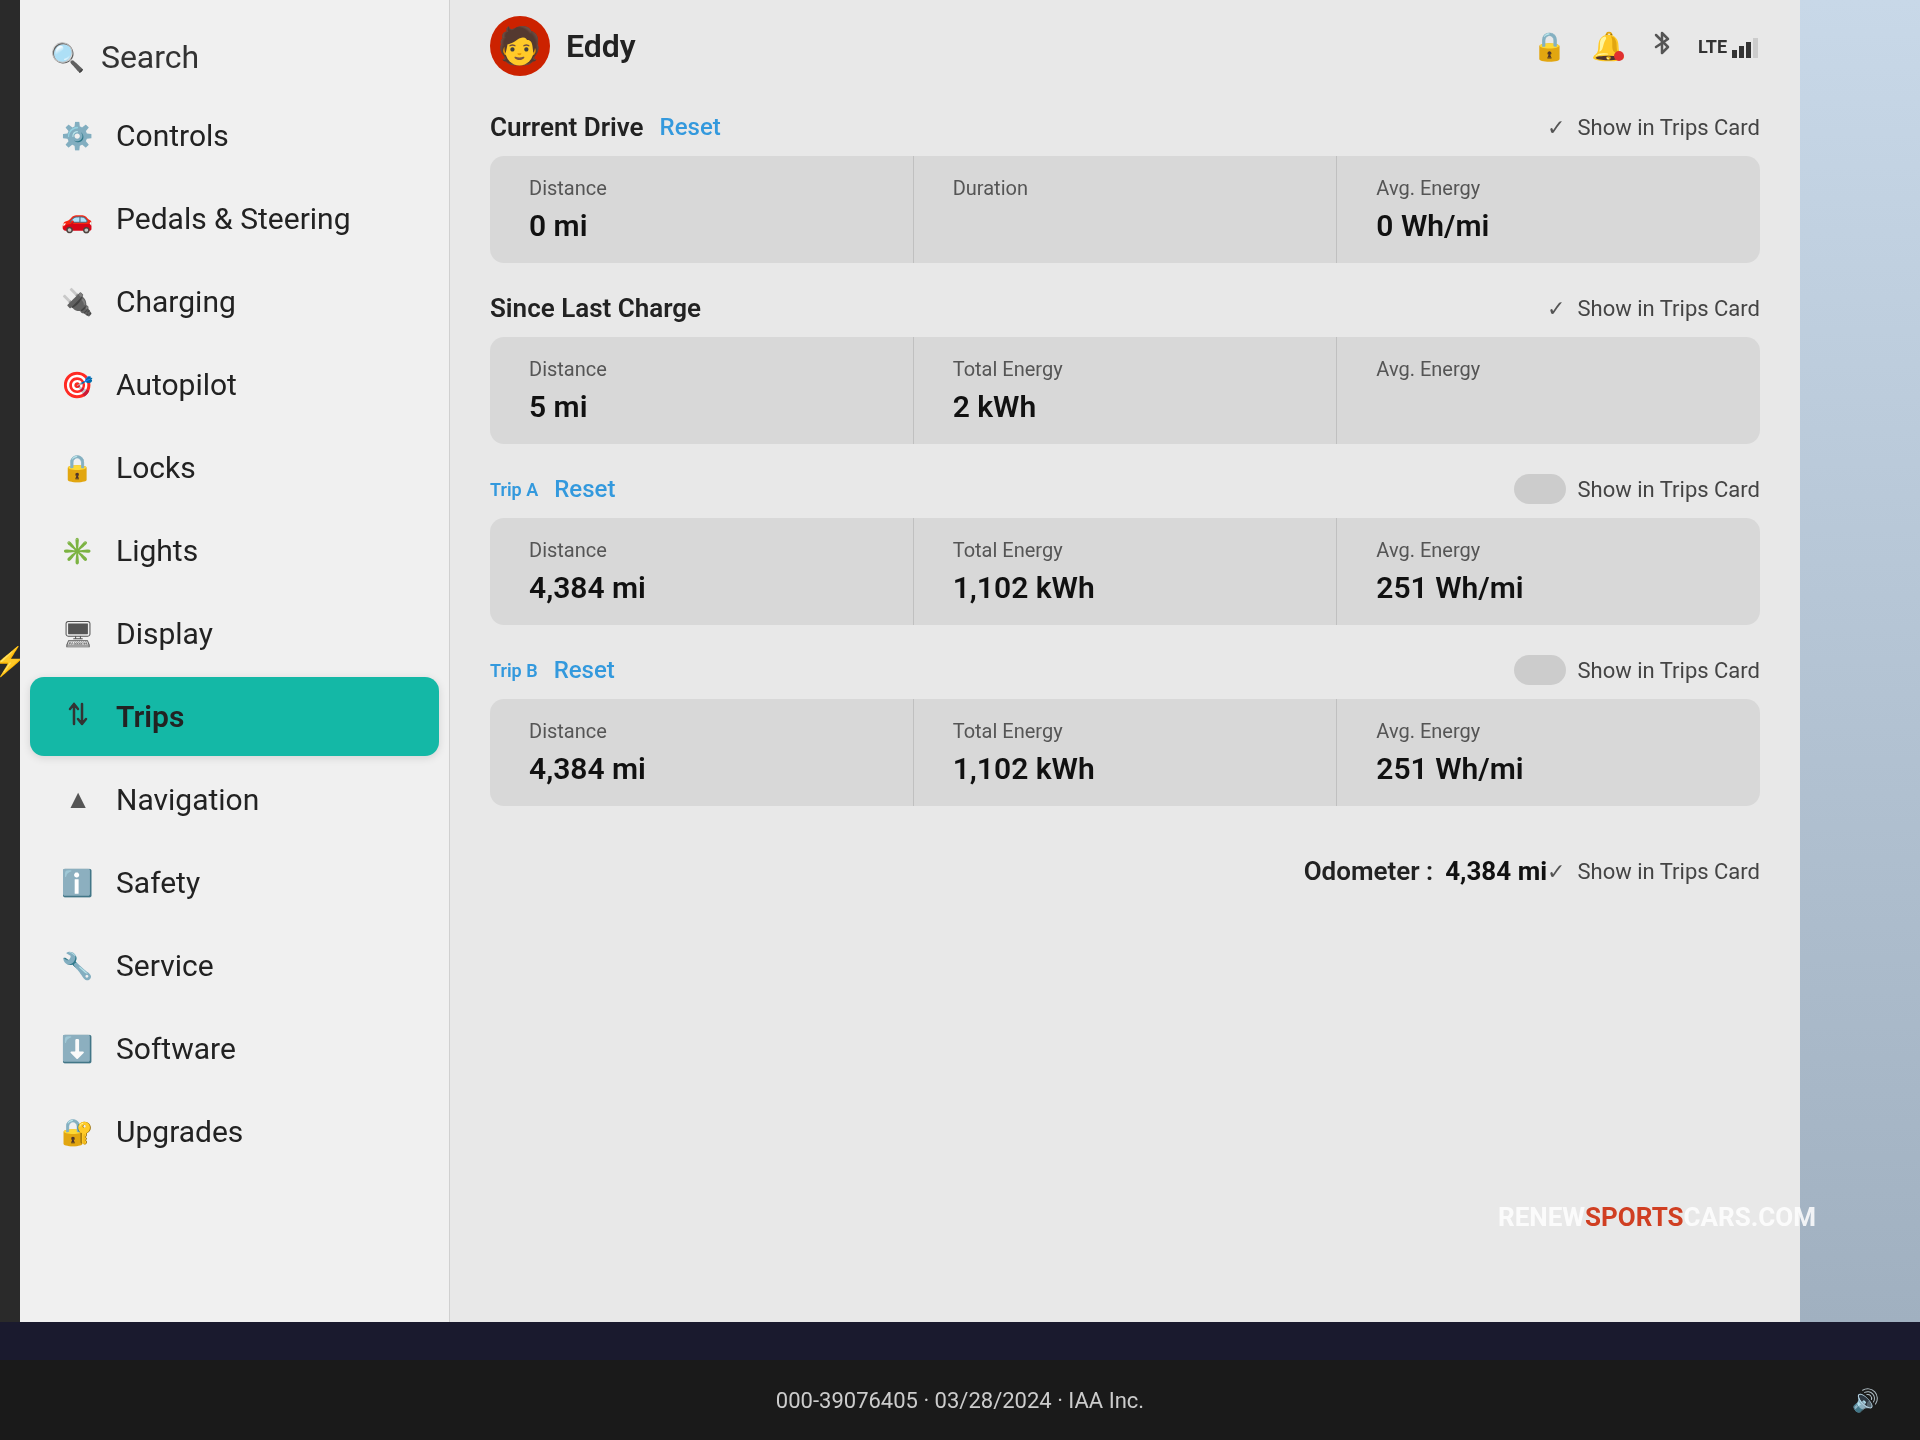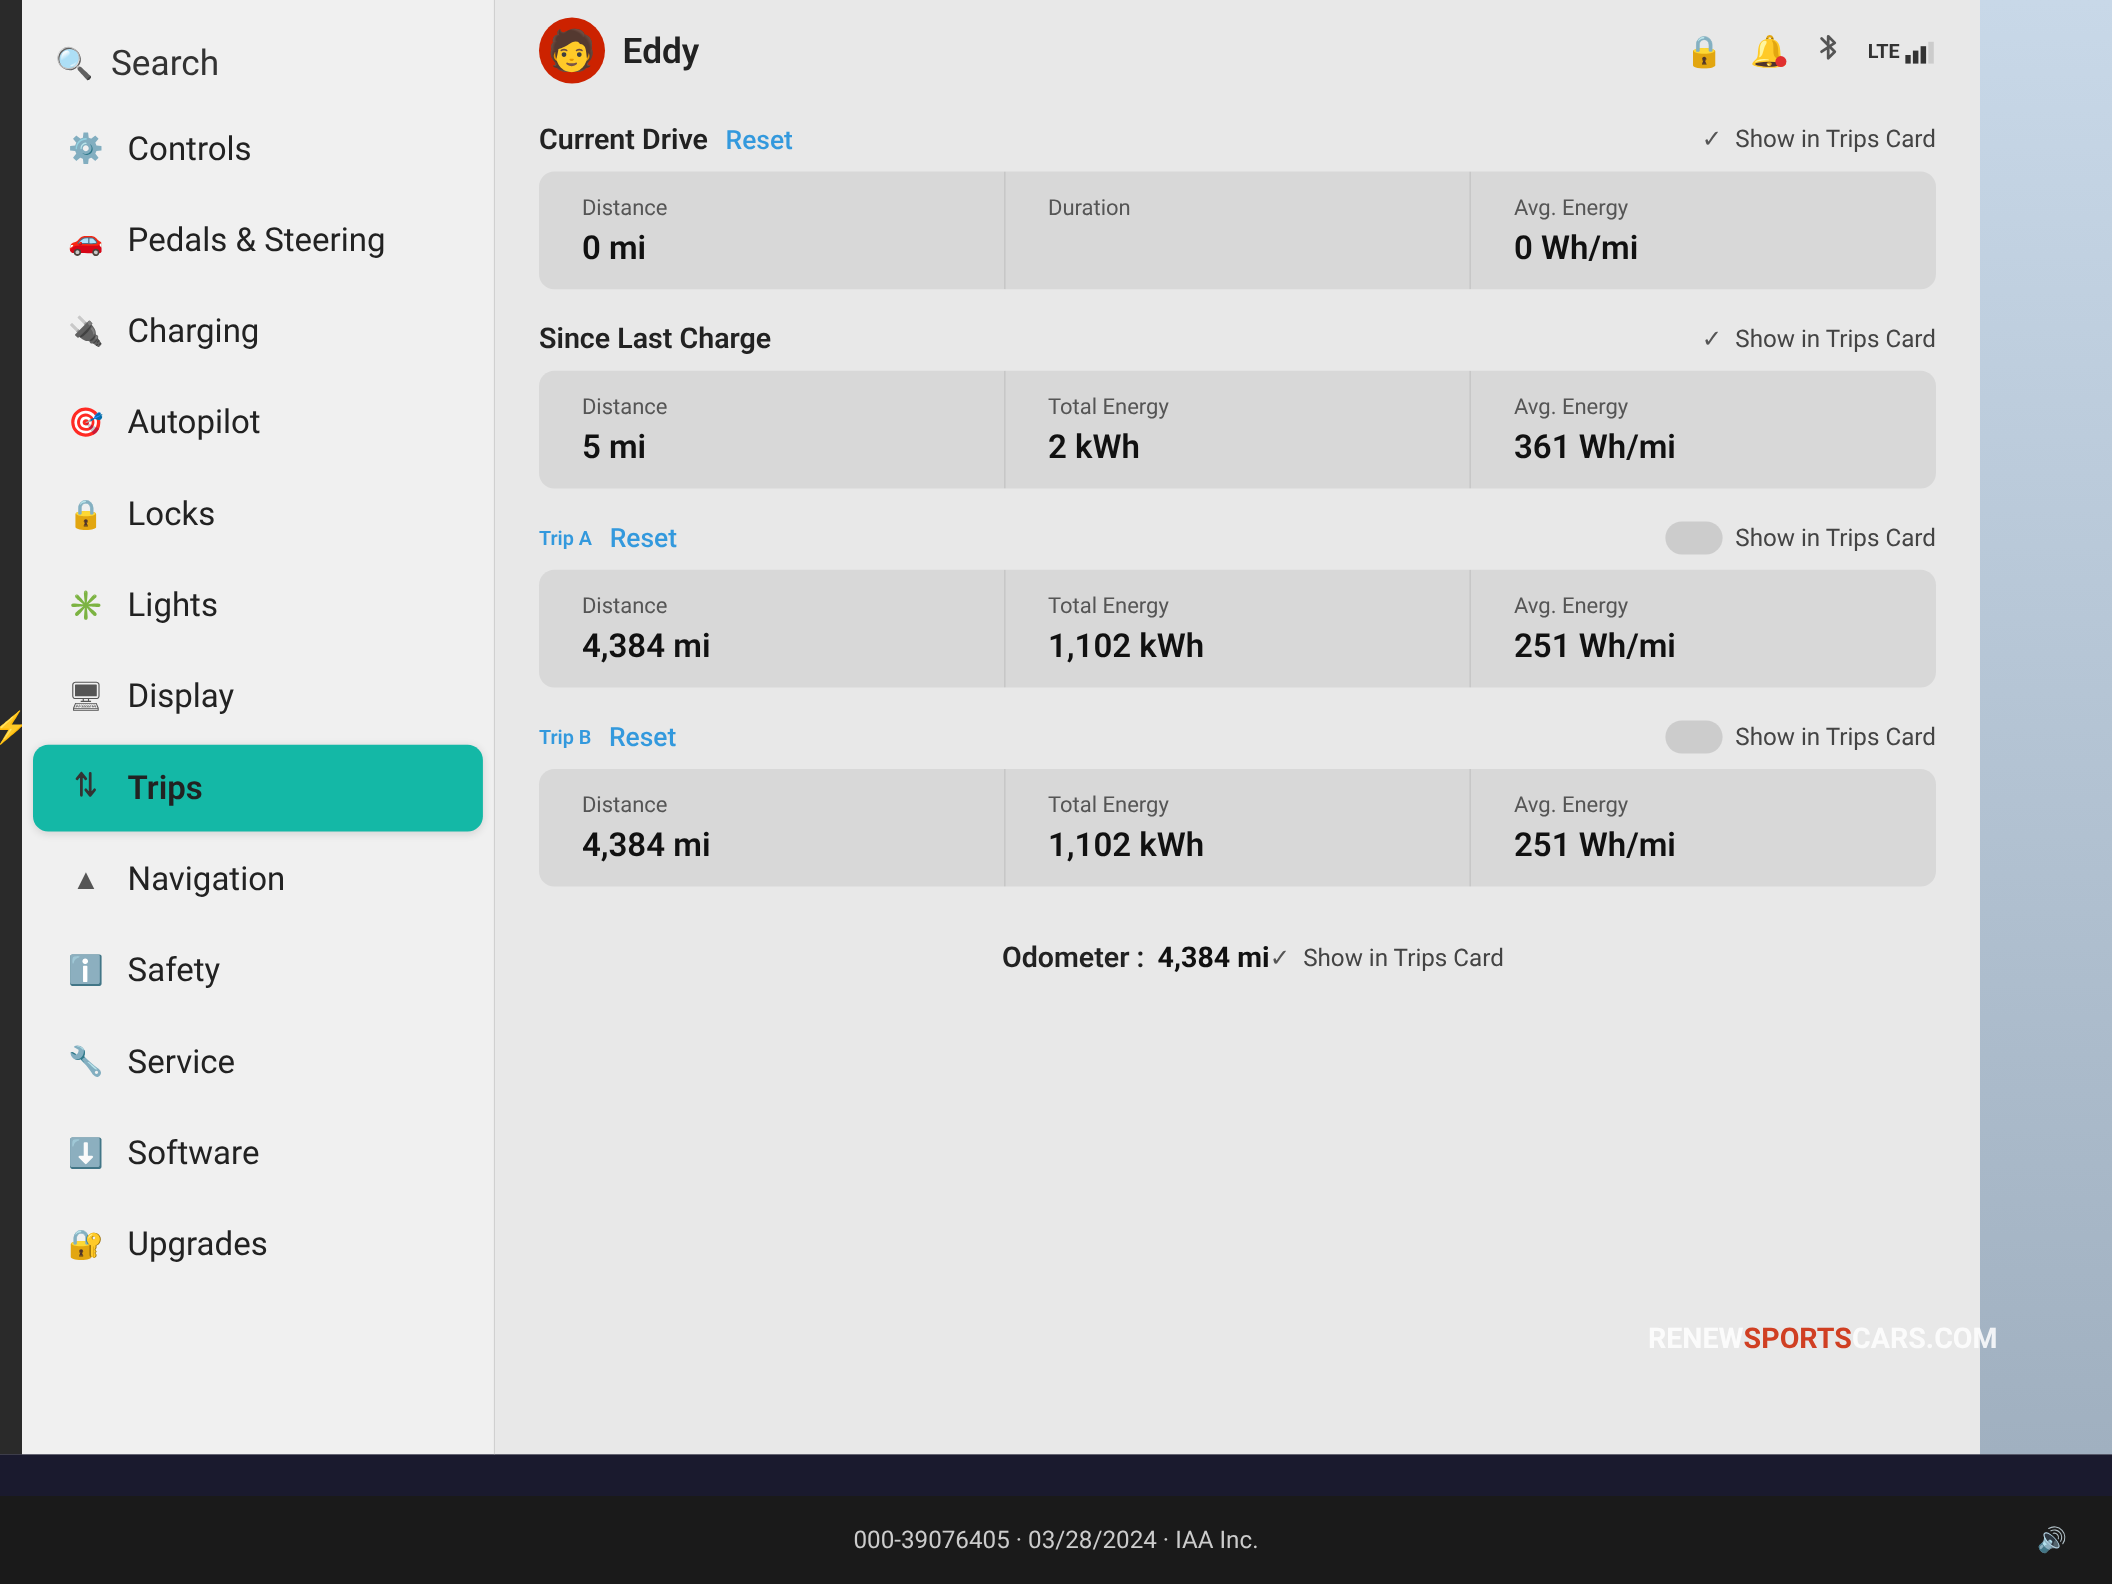--- a/index.html
+++ b/index.html
@@ -267,21 +267,21 @@
     .data-value {
       font-size: 30px;
       font-weight: 600;
       color: #111;
     }
 
     
     .odometer-row {
       display: flex;
       align-items: center;
-      justify-content: center;
+      justify-content: flex-end;
       padding: 20px 0;
       margin-left: 28px;
     }
 
     .odometer-value {
       font-size: 26px;
       font-weight: 700;
       color: #111;
     }
 
@@ -488,21 +488,20 @@
           <div class="data-cell">
             <div class="data-label">Distance</div>
             <div class="data-value">5 mi</div>
           </div>
           <div class="data-cell">
             <div class="data-label">Total Energy</div>
             <div class="data-value">2 kWh</div>
           </div>
           <div class="data-cell">
             <div class="data-label">Avg. Energy</div>
-            <div class="data-value">361 Wh/mi</div>
           </div>
         </div>
       </div>
 
       <div class="section">
         <div class="section-header">
           <div class="section-header-left">
             <span class="trip-label">Trip A</span>
             <span class="reset-btn">Reset</span>
           </div>

